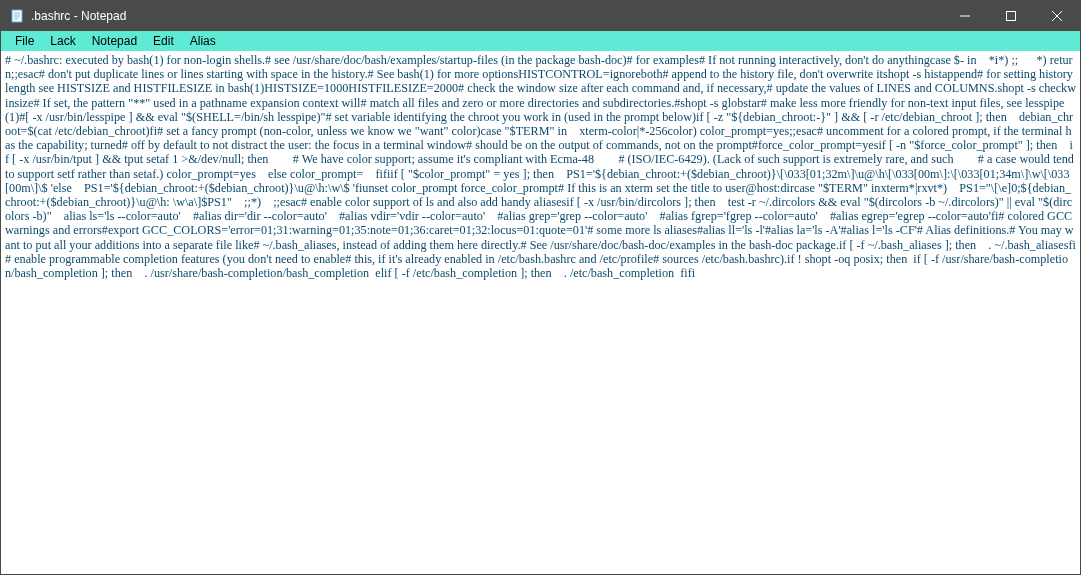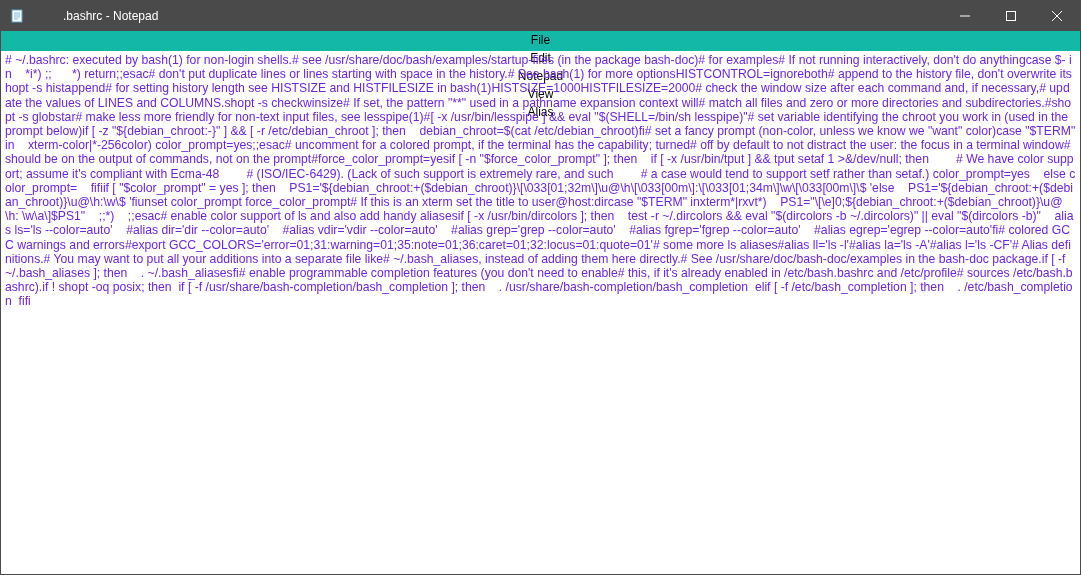--- a/index.html
+++ b/index.html
@@ -27,59 +27,57 @@
       width: 16px;
       height: 16px;
       margin-left: 8px;
       margin-right: 6px;
       display: flex;
       align-items: center;
       justify-content: center;
     }
     .titlebar-title {
       flex: 1;
-      margin-left: 32px;
     }
     .titlebar-controls {
       display: flex;
       height: 100%;
     }
     .titlebar-btn {
       width: 46px;
       height: 100%;
       display: flex;
       align-items: center;
       justify-content: center;
       color: #fff;
       font-family: "Segoe UI", sans-serif;
       font-size: 10px;
     }
     .menubar {
       height: 20px;
-      background: #14b8a6;
+      background: #5eead4;
       display: flex;
       align-items: center;
       font-size: 12px;
-      padding-left: 0;
+      padding-left: 6px;
       border-bottom: 0;
-      flex-direction: column;
     }
     .menu-item {
       padding: 2px 8px;
       cursor: default;
     }
     .content {
       padding: 2px 4px;
-      font-family: Liberation Sans, sans-serif;
+      font-family: Liberation Serif, serif;
       font-size: 12.2px;
       line-height: 14.2px;
       word-wrap: break-word;
       word-break: break-all;
       white-space: pre-wrap;
-      color: #6d28d9;
+      color: #0c4a6e;
       height: calc(100% - 50px);
       overflow: hidden;
     }
   </style>
 </head>
 <body>
 
 <div class="titlebar">
   <div class="titlebar-icon">
     <svg width="14" height="14" viewBox="0 0 14 14">
@@ -106,19 +104,19 @@
       <svg width="10" height="10" viewBox="0 0 10 10">
           <line x1="0" y1="0" x2="10" y2="10" stroke="#fff" stroke-width="1"></line>
           <line x1="10" y1="0" x2="0" y2="10" stroke="#fff" stroke-width="1"></line>
         </svg>
     </div>
   </div>
 </div>
 
 <div class="menubar">
   <div class="menu-item">File</div>
+  <div class="menu-item">Lack</div>
+  <div class="menu-item">Notepad</div>
   <div class="menu-item">Edit</div>
-  <div class="menu-item">Notepad</div>
-  <div class="menu-item">View</div>
   <div class="menu-item">Alias</div>
 </div>
 
 <div class="content"># ~/.bashrc: executed by bash(1) for non-login shells.# see /usr/share/doc/bash/examples/startup-files (in the package bash-doc)# for examples# If not running interactively, don't do anythingcase $- in    *i*) ;;      *) return;;esac# don't put duplicate lines or lines starting with space in the history.# See bash(1) for more optionsHISTCONTROL=ignoreboth# append to the history file, don't overwrite itshopt -s histappend# for setting history length see HISTSIZE and HISTFILESIZE in bash(1)HISTSIZE=1000HISTFILESIZE=2000# check the window size after each command and, if necessary,# update the values of LINES and COLUMNS.shopt -s checkwinsize# If set, the pattern "**" used in a pathname expansion context will# match all files and zero or more directories and subdirectories.#shopt -s globstar# make less more friendly for non-text input files, see lesspipe(1)#[ -x /usr/bin/lesspipe ] &amp;&amp; eval "$(SHELL=/bin/sh lesspipe)"# set variable identifying the chroot you work in (used in the prompt below)if [ -z "${debian_chroot:-}" ] &amp;&amp; [ -r /etc/debian_chroot ]; then    debian_chroot=$(cat /etc/debian_chroot)fi# set a fancy prompt (non-color, unless we know we "want" color)case "$TERM" in    xterm-color|*-256color) color_prompt=yes;;esac# uncomment for a colored prompt, if the terminal has the capability; turned# off by default to not distract the user: the focus in a terminal window# should be on the output of commands, not on the prompt#force_color_prompt=yesif [ -n "$force_color_prompt" ]; then    if [ -x /usr/bin/tput ] &amp;&amp; tput setaf 1 &gt;&amp;/dev/null; then        # We have color support; assume it's compliant with Ecma-48        # (ISO/IEC-6429). (Lack of such support is extremely rare, and such        # a case would tend to support setf rather than setaf.) color_prompt=yes    else color_prompt=    fifiif [ "$color_prompt" = yes ]; then    PS1='${debian_chroot:+($debian_chroot)}\[\033[01;32m\]\u@\h\[\033[00m\]:\[\033[01;34m\]\w\[\033[00m\]\$ 'else    PS1='${debian_chroot:+($debian_chroot)}\u@\h:\w\$ 'fiunset color_prompt force_color_prompt# If this is an xterm set the title to user@host:dircase "$TERM" inxterm*|rxvt*)    PS1="\[\e]0;${debian_chroot:+($debian_chroot)}\u@\h: \w\a\]$PS1"    ;;*)    ;;esac# enable color support of ls and also add handy aliasesif [ -x /usr/bin/dircolors ]; then    test -r ~/.dircolors &amp;&amp; eval "$(dircolors -b ~/.dircolors)" || eval "$(dircolors -b)"    alias ls='ls --color=auto'    #alias dir='dir --color=auto'    #alias vdir='vdir --color=auto'    #alias grep='grep --color=auto'    #alias fgrep='fgrep --color=auto'    #alias egrep='egrep --color=auto'fi# colored GCC warnings and errors#export GCC_COLORS='error=01;31:warning=01;35:note=01;36:caret=01;32:locus=01:quote=01'# some more ls aliases#alias ll='ls -l'#alias la='ls -A'#alias l='ls -CF'# Alias definitions.# You may want to put all your additions into a separate file like# ~/.bash_aliases, instead of adding them here directly.# See /usr/share/doc/bash-doc/examples in the bash-doc package.if [ -f ~/.bash_aliases ]; then    . ~/.bash_aliasesfi# enable programmable completion features (you don't need to enable# this, if it's already enabled in /etc/bash.bashrc and /etc/profile# sources /etc/bash.bashrc).if ! shopt -oq posix; then  if [ -f /usr/share/bash-completion/bash_completion ]; then    . /usr/share/bash-completion/bash_completion  elif [ -f /etc/bash_completion ]; then    . /etc/bash_completion  fifi</div>
 
 </body></html>

